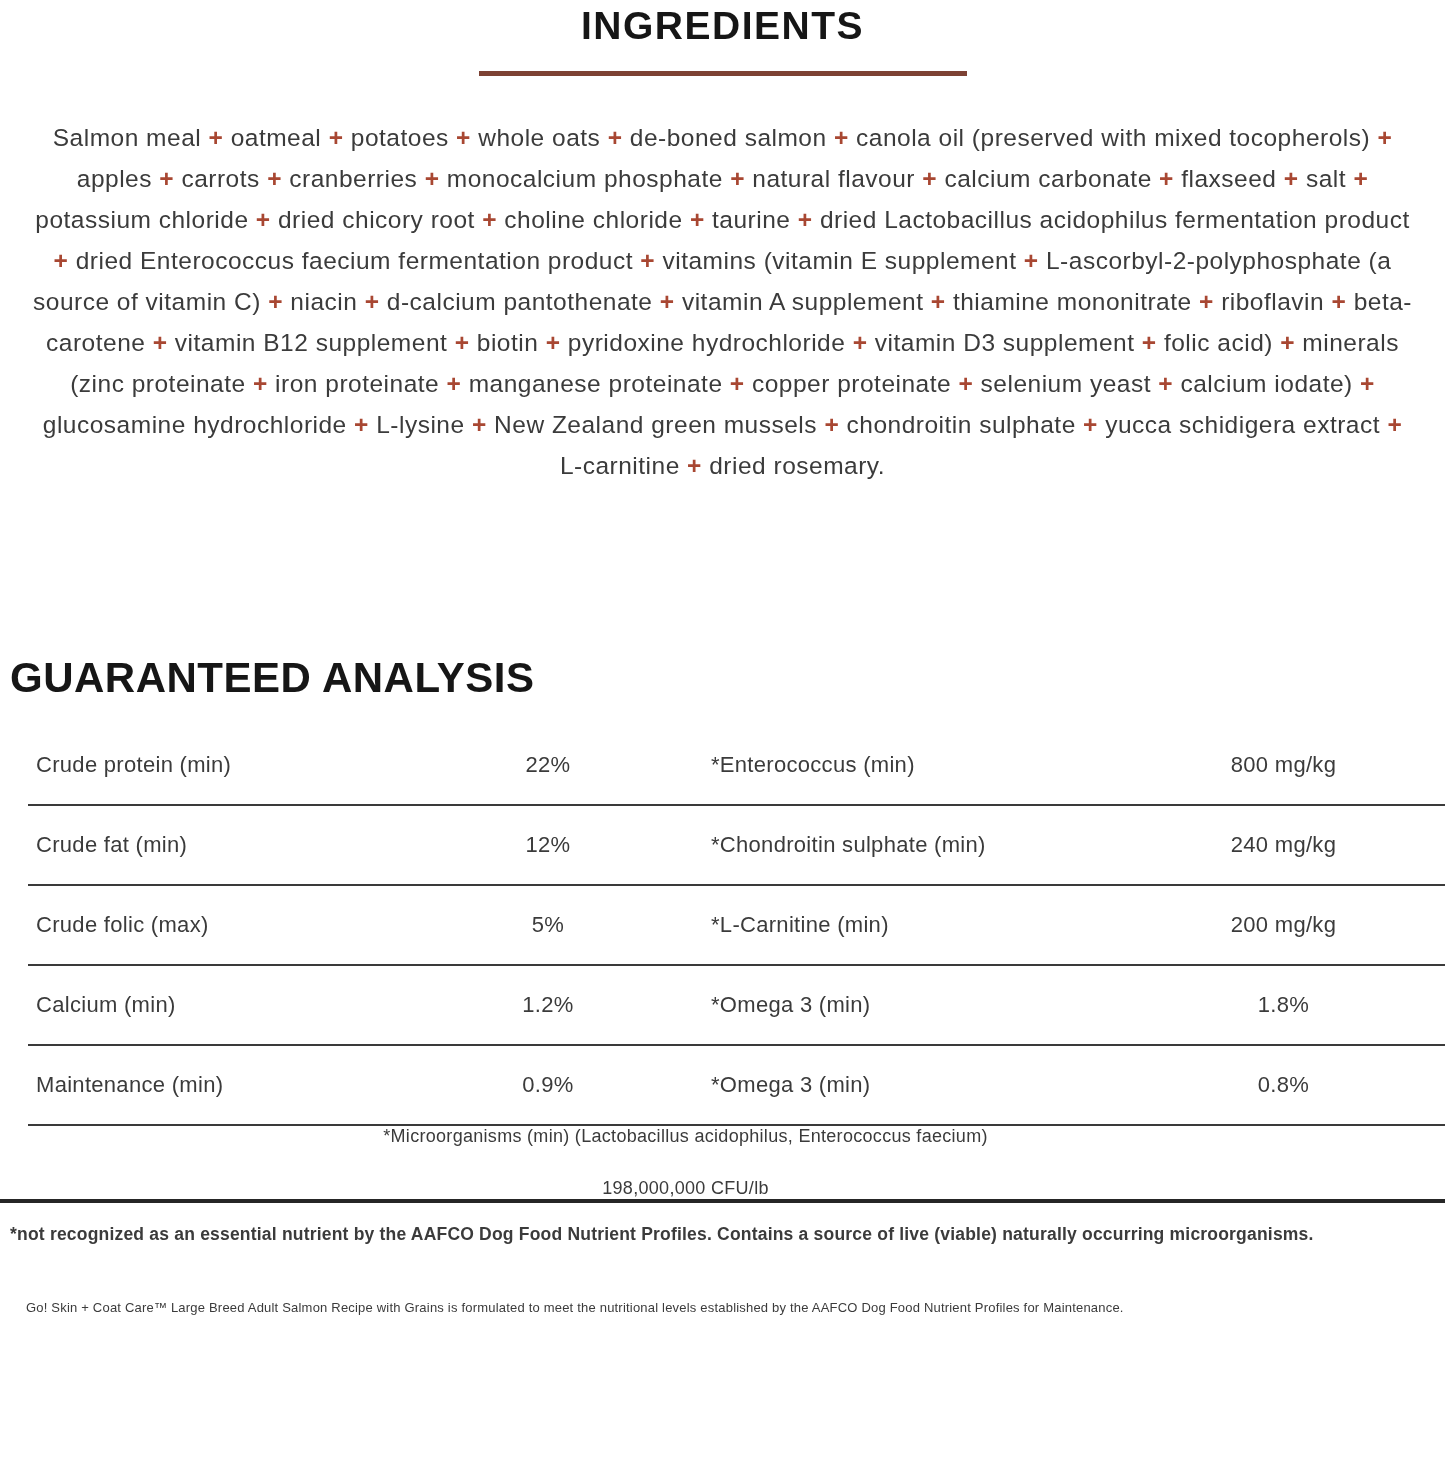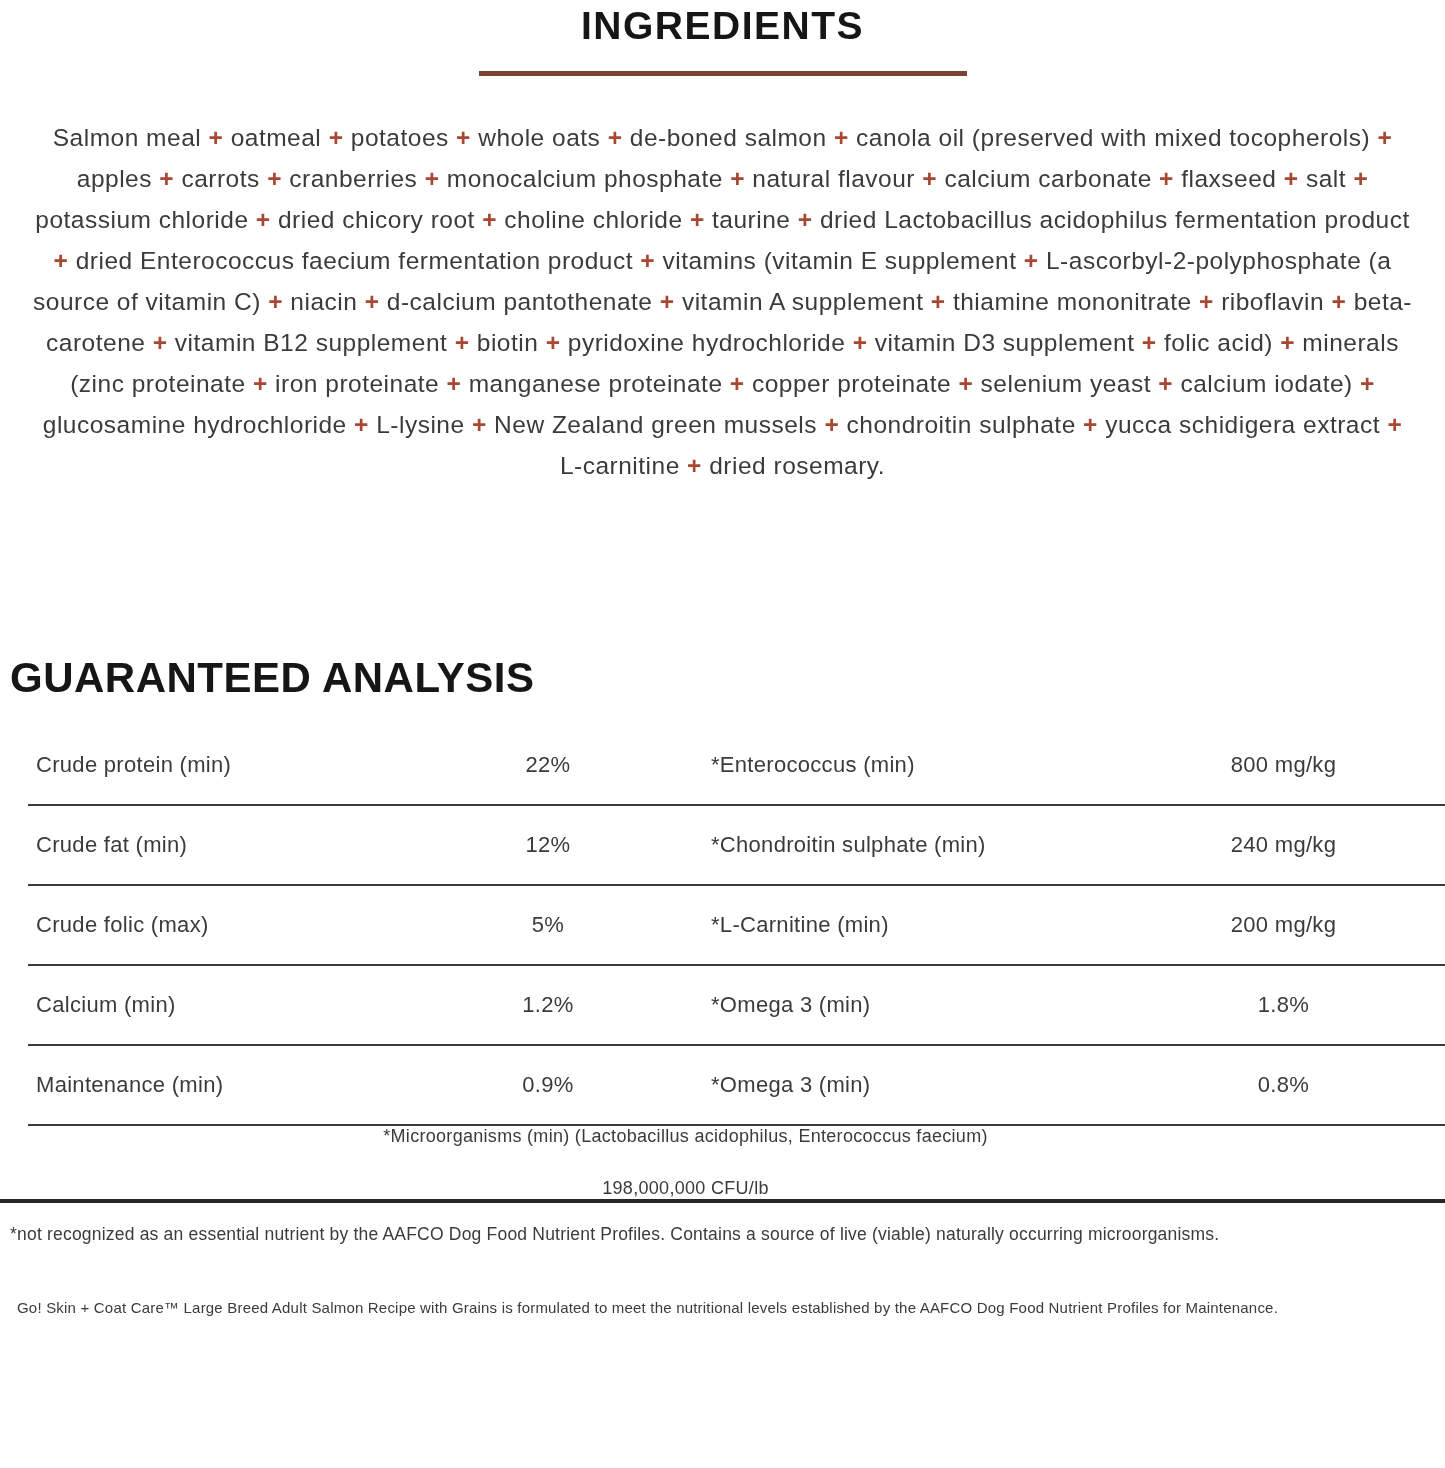--- a/index.html
+++ b/index.html
@@ -48,25 +48,25 @@
   }
   .arow .v1,.arow .v2{text-align:center;}
   .micro-row{
     display:flex;justify-content:space-between;align-items:center;
     height:77px;padding:0 82px 0 8px;
     border-bottom:4px solid var(--thick);
     font-size:18px;letter-spacing:0.3px;flex-direction:column;
   }
   .note-aafco{
     margin:20px 0 0;padding:0 10px;
-    font-size:17.5px;line-height:22px;letter-spacing:0.2px;color:var(--text);
+    font-size:17.5px;line-height:22px;letter-spacing:0.2px;color:var(--text);font-weight:bold;
   }
   .note-formulation{
-    margin:50px 7px 0;padding:0 10px 0 10px;max-width:1400px;
-    font-size:15px;line-height:26px;letter-spacing:0.2px;color:var(--text);
+    margin:50px 16px 0;padding:0 10px 0 10px;max-width:1400px;
+    font-size:13px;line-height:26px;letter-spacing:0.2px;color:var(--text);
   }
 </style>
 </head>
 <body>
 
 <h1 class="header-title">INGREDIENTS</h1>
 
 <div class="header-rule"></div>
 
 <p class="ingredients"><span>Salmon meal</span> <span class="plus">+</span> <span>oatmeal</span> <span class="plus">+</span> <span>potatoes</span> <span class="plus">+</span> <span>whole oats</span> <span class="plus">+</span> <span>de-boned salmon</span> <span class="plus">+</span> <span>canola oil (preserved with mixed tocopherols)</span> <span class="plus">+</span> <span>apples</span> <span class="plus">+</span> <span>carrots</span> <span class="plus">+</span> <span>cranberries</span> <span class="plus">+</span> <span>monocalcium phosphate</span> <span class="plus">+</span> <span>natural flavour</span> <span class="plus">+</span> <span>calcium carbonate</span> <span class="plus">+</span> <span>flaxseed</span> <span class="plus">+</span> <span>salt</span> <span class="plus">+</span> <span>potassium chloride</span> <span class="plus">+</span> <span>dried chicory root</span> <span class="plus">+</span> <span>choline chloride</span> <span class="plus">+</span> <span>taurine</span> <span class="plus">+</span> <span>dried Lactobacillus acidophilus fermentation product</span> <span class="plus">+</span> <span>dried Enterococcus faecium fermentation product</span> <span class="plus">+</span> <span>vitamins (vitamin E supplement</span> <span class="plus">+</span> <span>L-ascorbyl-2-polyphosphate (a source of vitamin C)</span> <span class="plus">+</span> <span>niacin</span> <span class="plus">+</span> <span>d-calcium pantothenate</span> <span class="plus">+</span> <span>vitamin A supplement</span> <span class="plus">+</span> <span>thiamine mononitrate</span> <span class="plus">+</span> <span>riboflavin</span> <span class="plus">+</span> <span>beta-carotene</span> <span class="plus">+</span> <span>vitamin B12 supplement</span> <span class="plus">+</span> <span>biotin</span> <span class="plus">+</span> <span>pyridoxine hydrochloride</span> <span class="plus">+</span> <span>vitamin D3 supplement</span> <span class="plus">+</span> <span>folic acid)</span> <span class="plus">+</span> <span>minerals (zinc proteinate</span> <span class="plus">+</span> <span>iron proteinate</span> <span class="plus">+</span> <span>manganese proteinate</span> <span class="plus">+</span> <span>copper proteinate</span> <span class="plus">+</span> <span>selenium yeast</span> <span class="plus">+</span> <span>calcium iodate)</span> <span class="plus">+</span> <span>glucosamine hydrochloride</span> <span class="plus">+</span> <span>L-lysine</span> <span class="plus">+</span> <span>New Zealand green mussels</span> <span class="plus">+</span> <span>chondroitin sulphate</span> <span class="plus">+</span> <span>yucca schidigera extract</span> <span class="plus">+</span> <span>L-carnitine</span> <span class="plus">+</span> <span>dried rosemary.</span></p>

